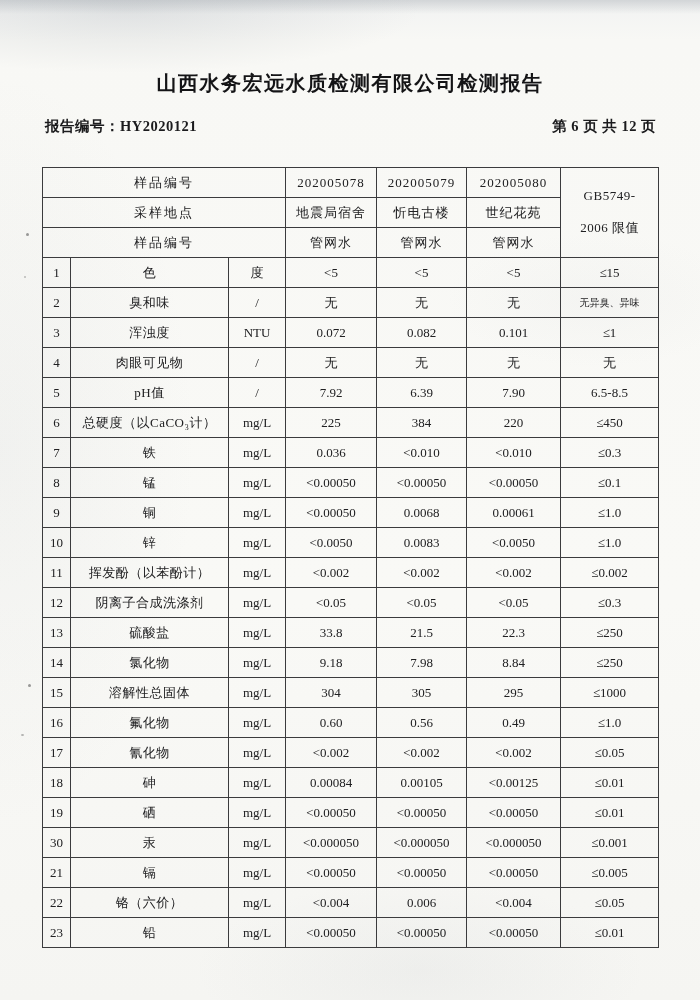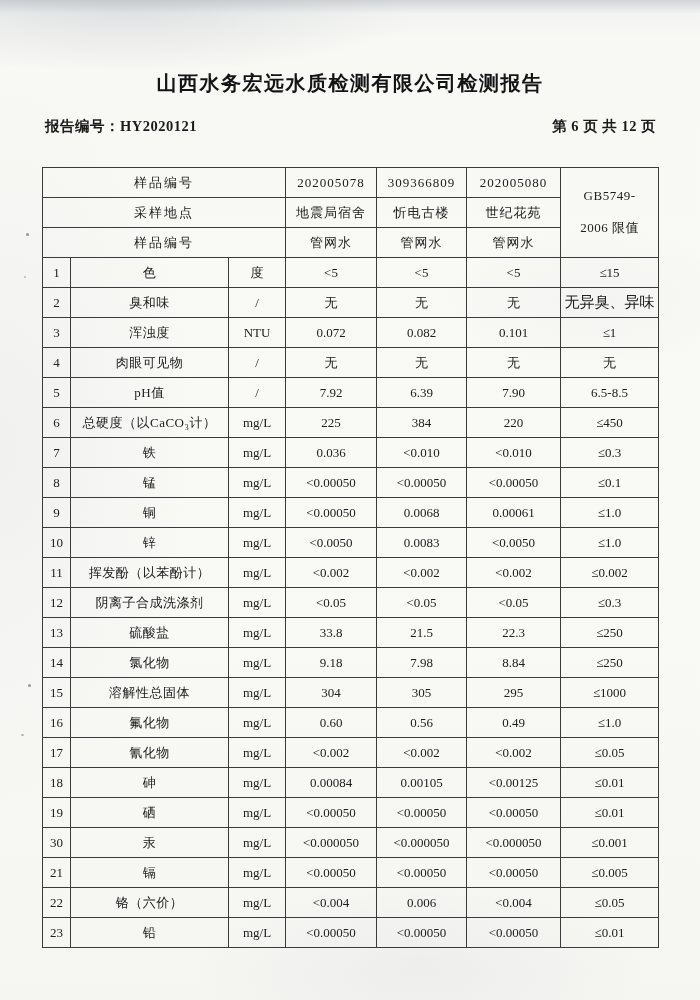--- a/index.html
+++ b/index.html
@@ -42,21 +42,21 @@
     border:1.2px solid #3b3b3d;
     text-align:center;vertical-align:middle;
     padding:0 2px;overflow:hidden;white-space:nowrap;
     height:29px;
   }
   thead td{height:28px;letter-spacing:1px;}
   td.c-item{text-align:left;padding-left:9px;letter-spacing:.5px;}
   td.c-no{letter-spacing:0;}
   td.limit-head{letter-spacing:.5px;}
   .limit-head-inner{display:flex;flex-direction:column;gap:15px;align-items:center;justify-content:center;}
-  td.c-limit.small{font-size:15px;letter-spacing:0;}
+  td.c-limit.small{font-size:10px;letter-spacing:0;}
   .hdr-label{letter-spacing:2px;}
 </style>
 </head>
 <body>
 
 <div class="page">
   <div class="scan-shade-top"></div>
 
   <div class="speck" style="left:26px;top:233px;width:3px;height:3px;"></div>
   <div class="speck" style="left:24px;top:276px;width:2px;height:2px;opacity:.35;"></div>
@@ -77,21 +77,21 @@
         <col style="width:57px">
       <col style="width:91px">
         <col style="width:90px">
         <col style="width:94px">
         <col style="width:98px">
     </colgroup>
     <thead>
       <tr>
         <td colspan="3" class="hdr-label">样品编号</td>
         <td>202005078</td>
-        <td>309366809</td>
+        <td>202005079</td>
         <td>202005080</td>
         <td rowspan="3" class="limit-head">
           <div class="limit-head-inner">
             <span>GB5749-</span>
             <span>2006 限值</span>
           </div>
         </td>
       </tr>
       <tr>
         <td colspan="3" class="hdr-label">采样地点</td>

